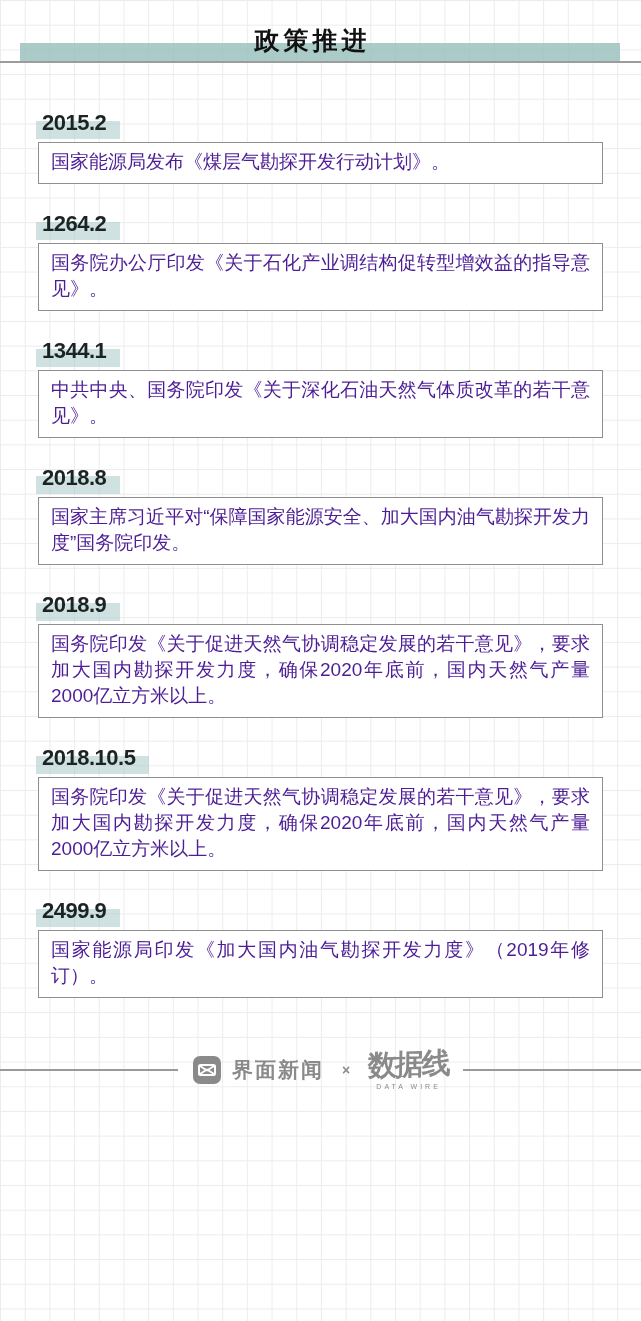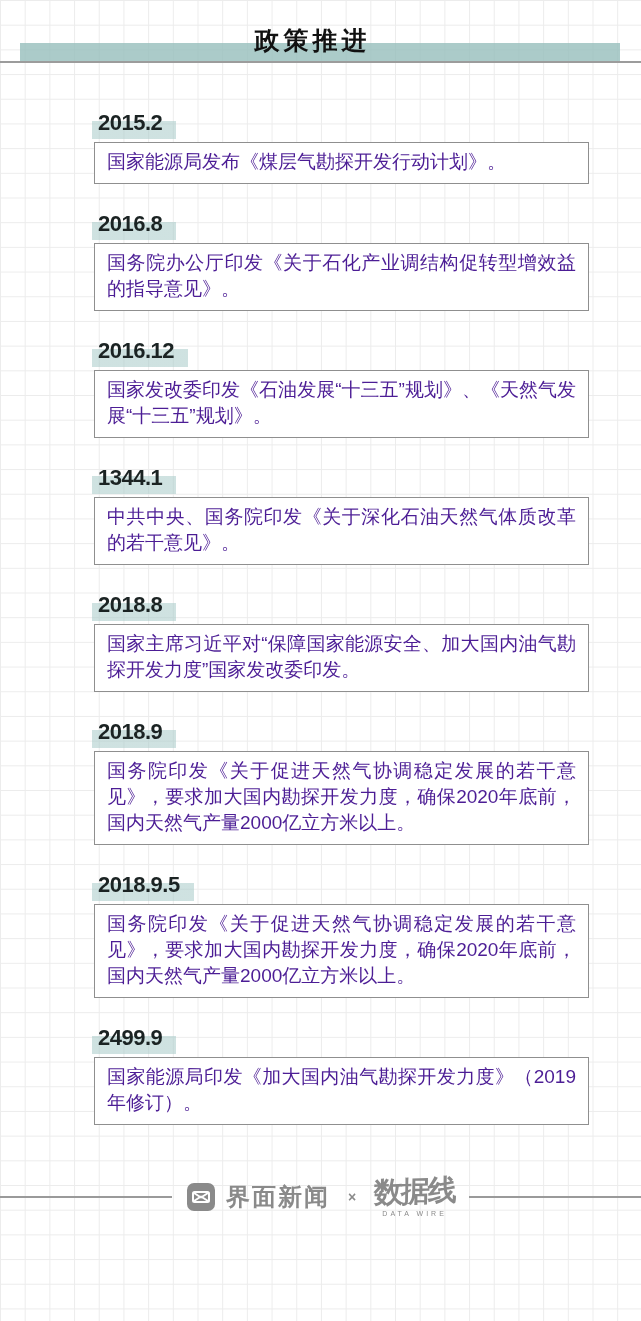--- a/index.html
+++ b/index.html
@@ -13,36 +13,36 @@
     font-family:"Liberation Sans","DejaVu Sans",sans-serif;
     color:#1f1f1f;
   }
   
   .header{position:relative;height:61px;border-bottom:2px solid #9c9c9c;}
   .header .band{position:absolute;left:20px;right:21px;top:43px;height:18px;
     background:rgba(150,190,188,0.8);}
   .header .title{position:absolute;left:0;right:16px;top:24px;text-align:center;
     font-size:25px;font-weight:bold;letter-spacing:4px;color:#111;}
   
-  .timeline{padding:0 52px;margin-left:42px;}
+  .timeline{padding:0 38px;}
   .entry{margin-top:27px;}
   .entry:first-child{margin-top:47px;}
   .date-label{display:inline-block;margin-left:-2px;
     font-size:22px;font-weight:bold;letter-spacing:-0.5px;color:#1b2323;
     line-height:26px;padding:0 14px 3px 6px;
     background:linear-gradient(to bottom,transparent 38%,rgba(167,202,200,0.55) 38%);}
   .policy-box{margin-top:3px;border:1.5px solid #8f8f8f;background:#ffffff;
     padding:6px 12px 8px 12px;font-size:19px;line-height:26px;
     text-align:justify;color:#4c1d95;}
   
   .footer{margin-top:46px;display:flex;align-items:center;height:52px;}
   .footer .rule{flex:1;height:2px;background:#9a9a9a;}
   .brand-group{display:flex;align-items:center;padding:0 14px;gap:10px;}
   .jm-icon{width:30px;height:30px;display:block;}
-  .jm-text{font-size:24px;font-weight:bold;color:#8a8a8a;letter-spacing:2px;white-space:nowrap;}
+  .jm-text{font-size:21px;font-weight:bold;color:#8a8a8a;letter-spacing:2px;white-space:nowrap;}
   .cross{font-size:14px;color:#8a8a8a;padding:0 8px;font-weight:bold;}
   .dw{display:flex;flex-direction:column;align-items:center;line-height:1;}
   .dw-main{font-size:29px;font-weight:bold;color:#8a8a8a;letter-spacing:-2px;
     transform:rotate(-2deg) skewX(-3deg);white-space:nowrap;}
   .dw-cap{font-size:7px;color:#8a8a8a;letter-spacing:3px;margin-top:4px;white-space:nowrap;}
 </style>
 </head>
 <body>
 
 <div class="header">
@@ -52,57 +52,51 @@
 
 <div class="timeline">
   <div class="entry">
     <span class="date-label">2015.2</span>
     <div class="policy-box">
       <span>国家能源局发布《煤层气勘探开发行动计划》。</span>
     </div>
   </div>
 
   <div class="entry">
-    <span class="date-label">2016.8</span>
+    <span class="date-label">1264.2</span>
     <div class="policy-box">
       <span>国务院办公厅印发《关于石化产业调结构促转型增效益的指导意见》。</span>
     </div>
   </div>
 
-  <div class="entry">
-    <span class="date-label">2016.12</span>
-    <div class="policy-box">
-      <span>国家发改委印发《石油发展“十三五”规划》、《天然气发展“十三五”规划》。</span>
-    </div>
-  </div>
 
   <div class="entry">
     <span class="date-label">1344.1</span>
     <div class="policy-box">
       <span>中共中央、国务院印发《关于深化石油天然气体质改革的若干意见》。</span>
     </div>
   </div>
 
 
   <div class="entry">
     <span class="date-label">2018.8</span>
     <div class="policy-box">
-      <span>国家主席习近平对“保障国家能源安全、加大国内油气勘探开发力度”国家发改委印发。</span>
+      <span>国家主席习近平对“保障国家能源安全、加大国内油气勘探开发力度”国务院印发。</span>
     </div>
   </div>
 
   <div class="entry">
     <span class="date-label">2018.9</span>
     <div class="policy-box">
       <span>国务院印发《关于促进天然气协调稳定发展的若干意见》，要求加大国内勘探开发力度，确保2020年底前，国内天然气产量2000亿立方米以上。</span>
     </div>
   </div>
 
   <div class="entry">
-    <span class="date-label">2018.9.5</span>
+    <span class="date-label">2018.10.5</span>
     <div class="policy-box">
       <span>国务院印发《关于促进天然气协调稳定发展的若干意见》，要求加大国内勘探开发力度，确保2020年底前，国内天然气产量2000亿立方米以上。</span>
     </div>
   </div>
 
   <div class="entry">
     <span class="date-label">2499.9</span>
     <div class="policy-box">
       <span>国家能源局印发《加大国内油气勘探开发力度》（2019年修订）。</span>
     </div>

